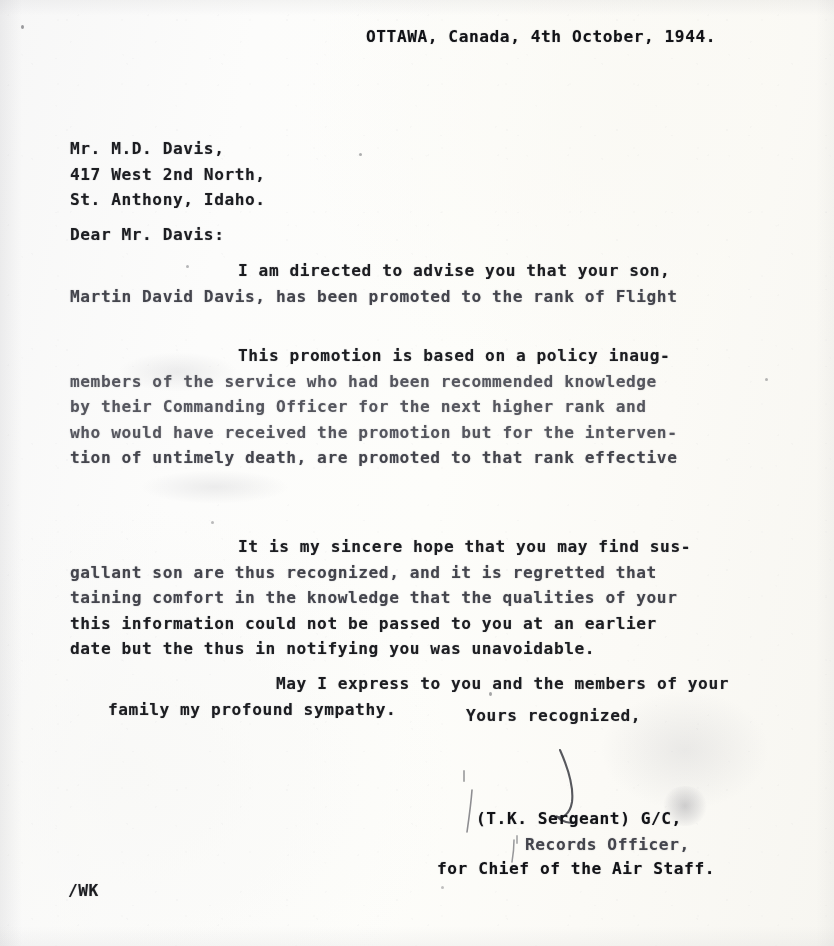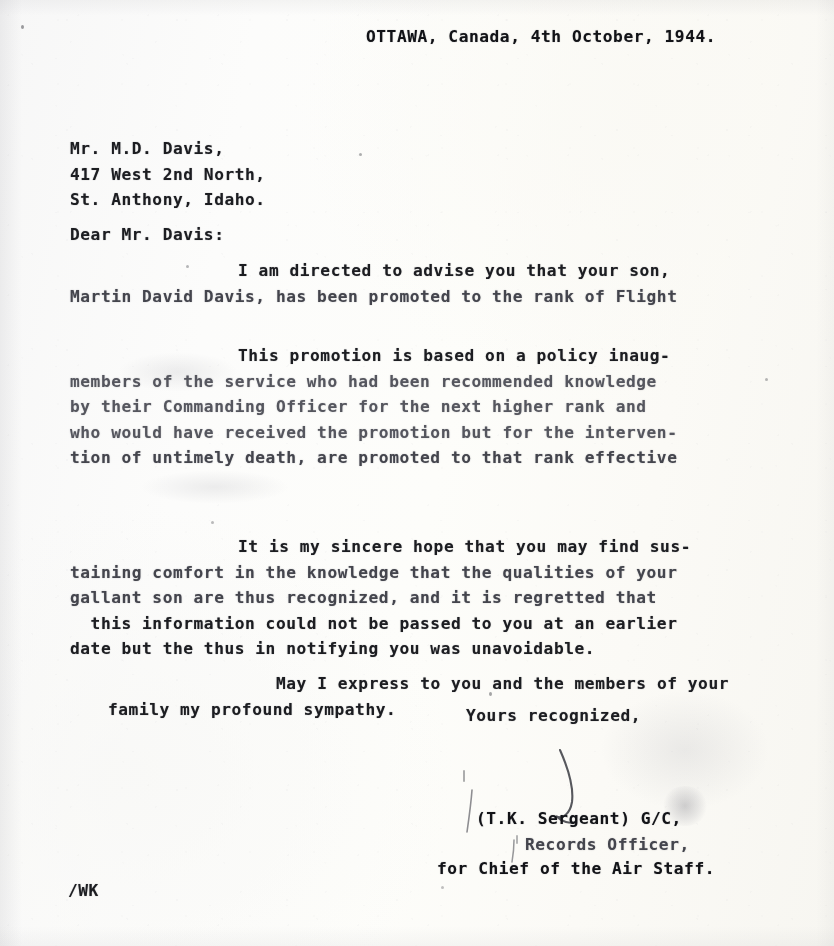--- a/index.html
+++ b/index.html
@@ -130,23 +130,23 @@
   <div class="block" style="left:70px; top:343px;">
     <span class="tx ln" style="position:relative; left:168px;">This promotion is based on a policy inaug-</span>
     <span class="tx ln faded" style="position:relative; left:0;">members of the service who had been recommended knowledge</span>
     <span class="tx ln faded" style="position:relative; left:0;">by their Commanding Officer for the next higher rank and</span>
     <span class="tx ln faded" style="position:relative; left:0;">who would have received the promotion but for the interven-</span>
     <span class="tx ln faded2" style="position:relative; left:0;">tion of untimely death, are promoted to that rank effective</span>
   </div>
 
   <div class="block" style="left:70px; top:534px;">
     <span class="tx ln" style="position:relative; left:168px;">It is my sincere hope that you may find sus-</span>
+    <span class="tx ln faded2" style="position:relative; left:0;">gallant son are thus recognized, and it is regretted that</span>
     <span class="tx ln faded2" style="position:relative; left:0;">taining comfort in the knowledge that the qualities of your</span>
-    <span class="tx ln faded2" style="position:relative; left:0;">gallant son are thus recognized, and it is regretted that</span>
-    <span class="tx ln" style="position:relative; left:0;text-align:right;">this information could not be passed to you at an earlier</span>
+    <span class="tx ln" style="position:relative; left:0;">this information could not be passed to you at an earlier</span>
     <span class="tx ln" style="position:relative; left:0;">date but the thus in notifying you was unavoidable.</span>
   </div>
 
   <div class="block" style="left:70px; top:671px;margin-left:38px;">
     <span class="tx ln" style="position:relative; left:168px;">May I express to you and the members of your</span>
     <span class="tx ln" style="position:relative; left:0;">family my profound sympathy.</span>
   </div>
 
   <div class="tx" style="left:466px; top:703px;">Yours recognized,</div>
 

